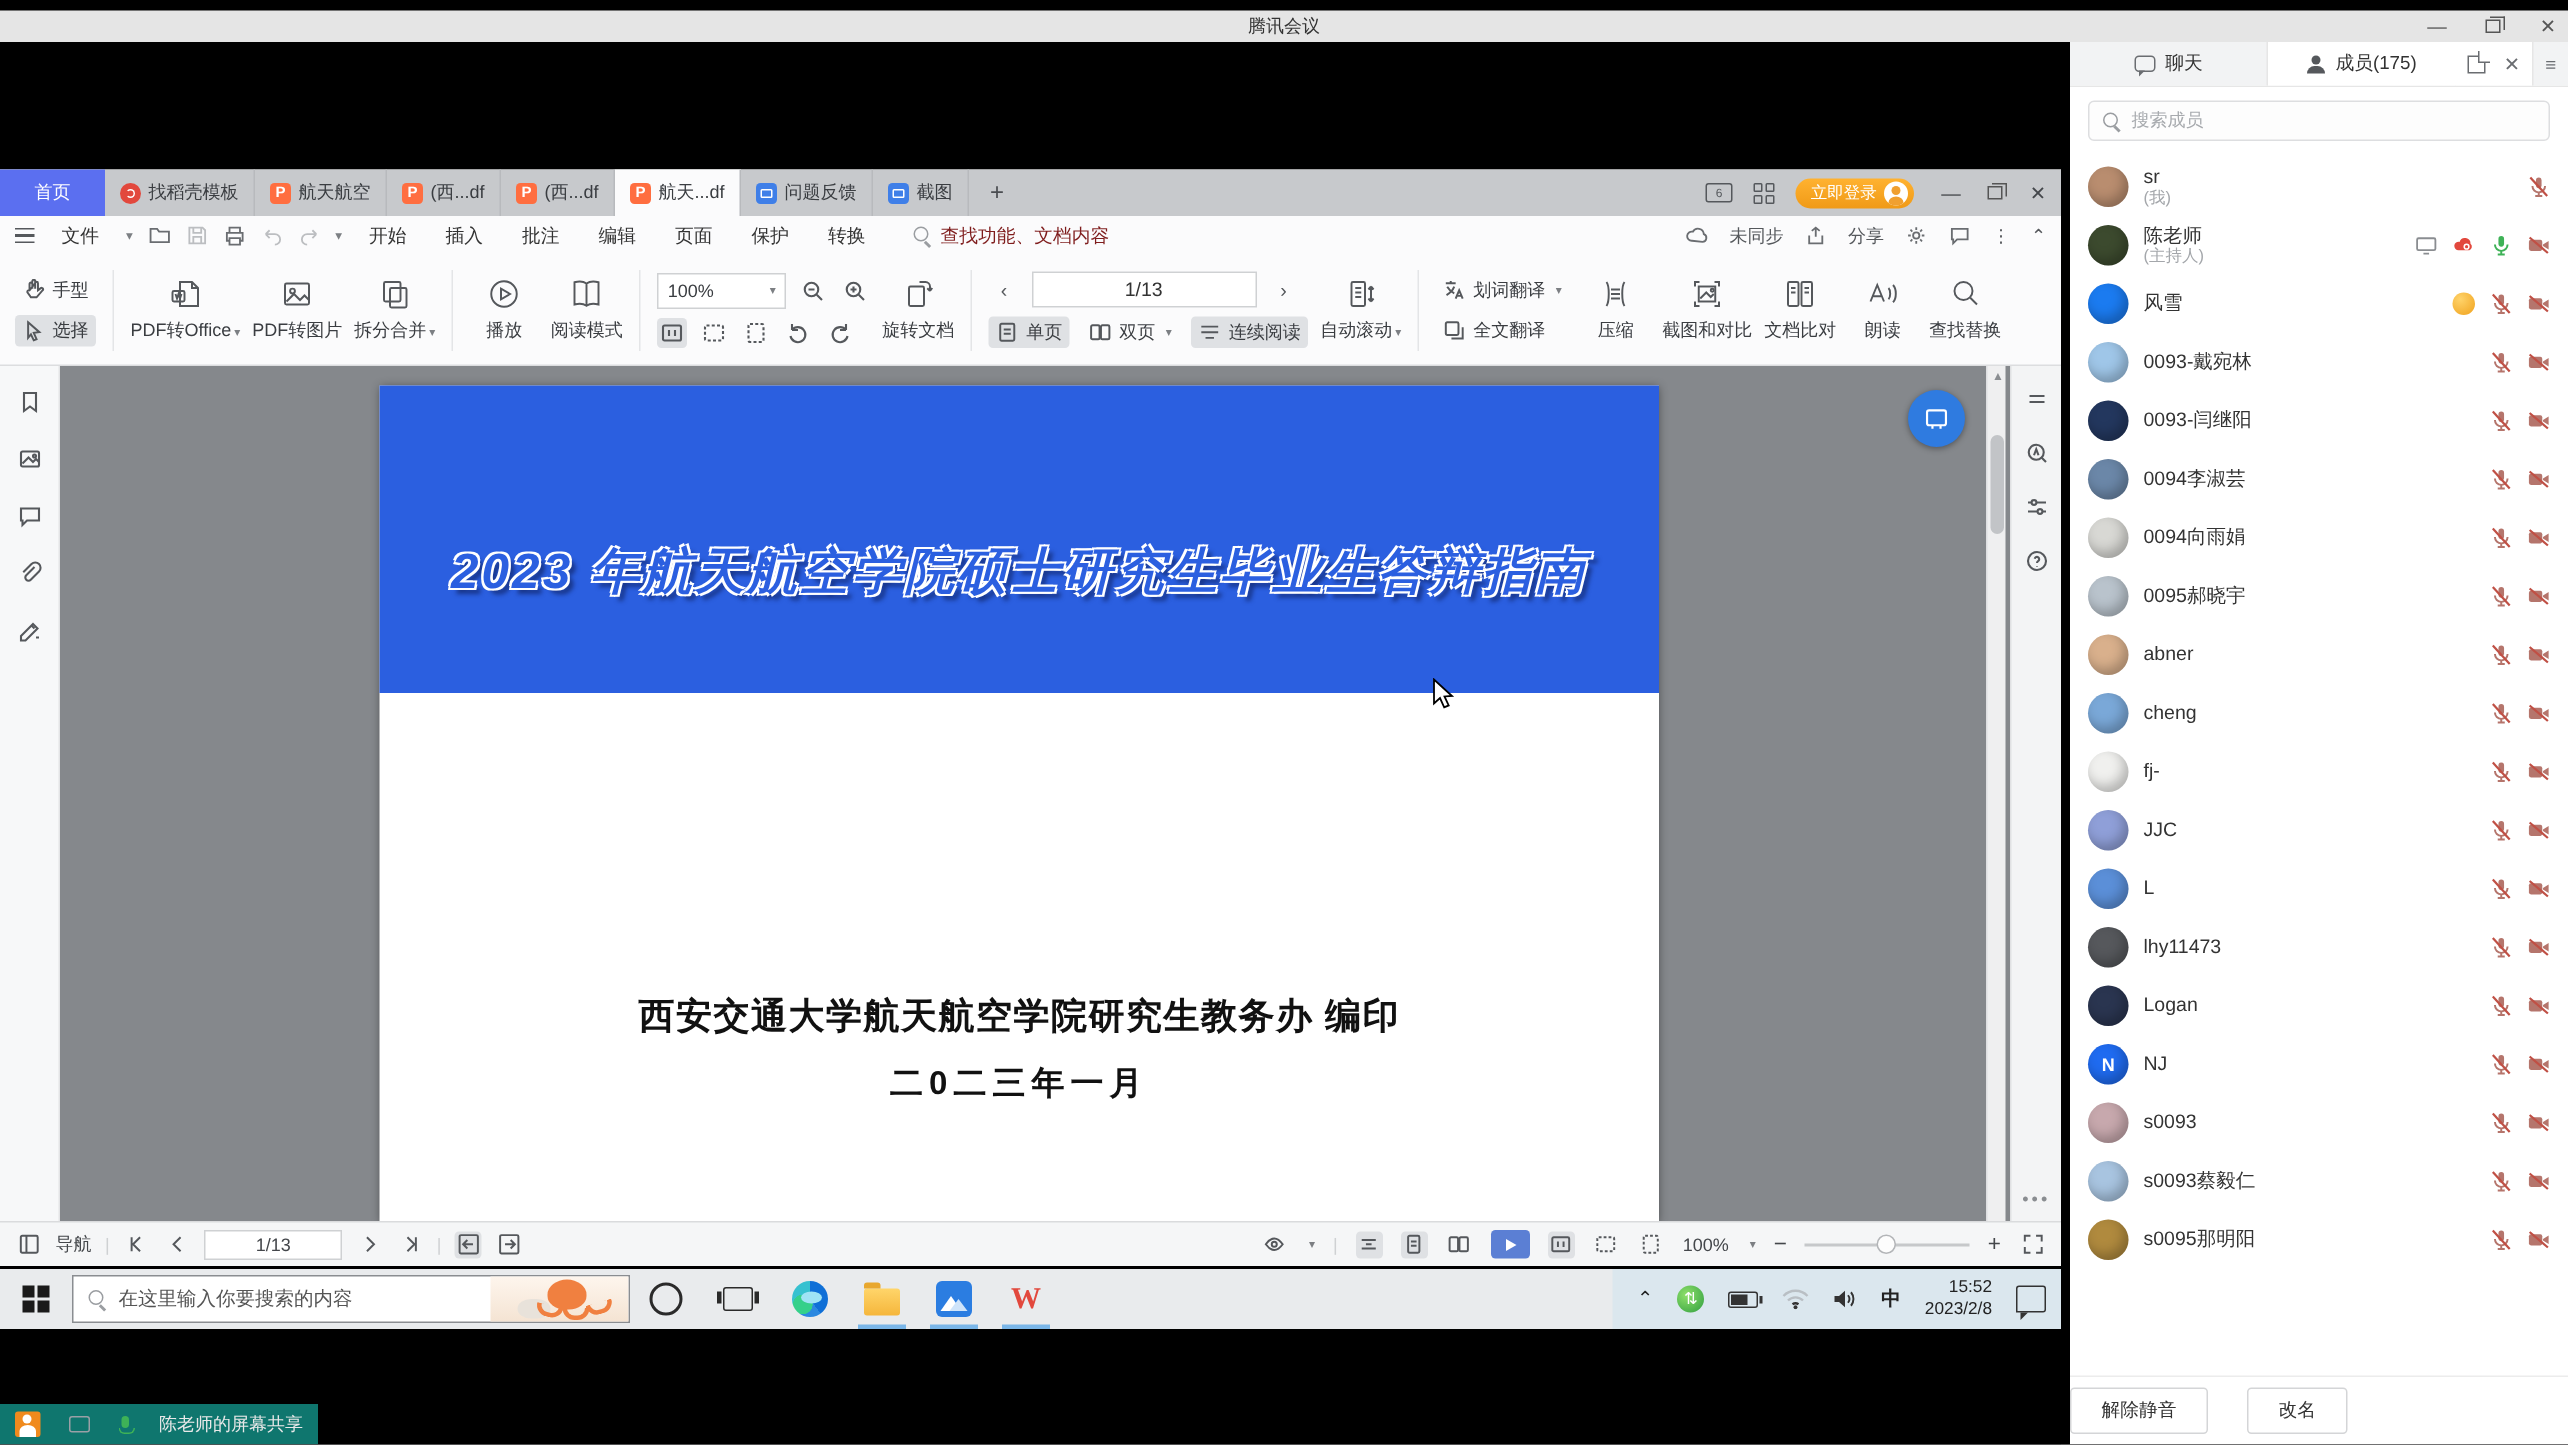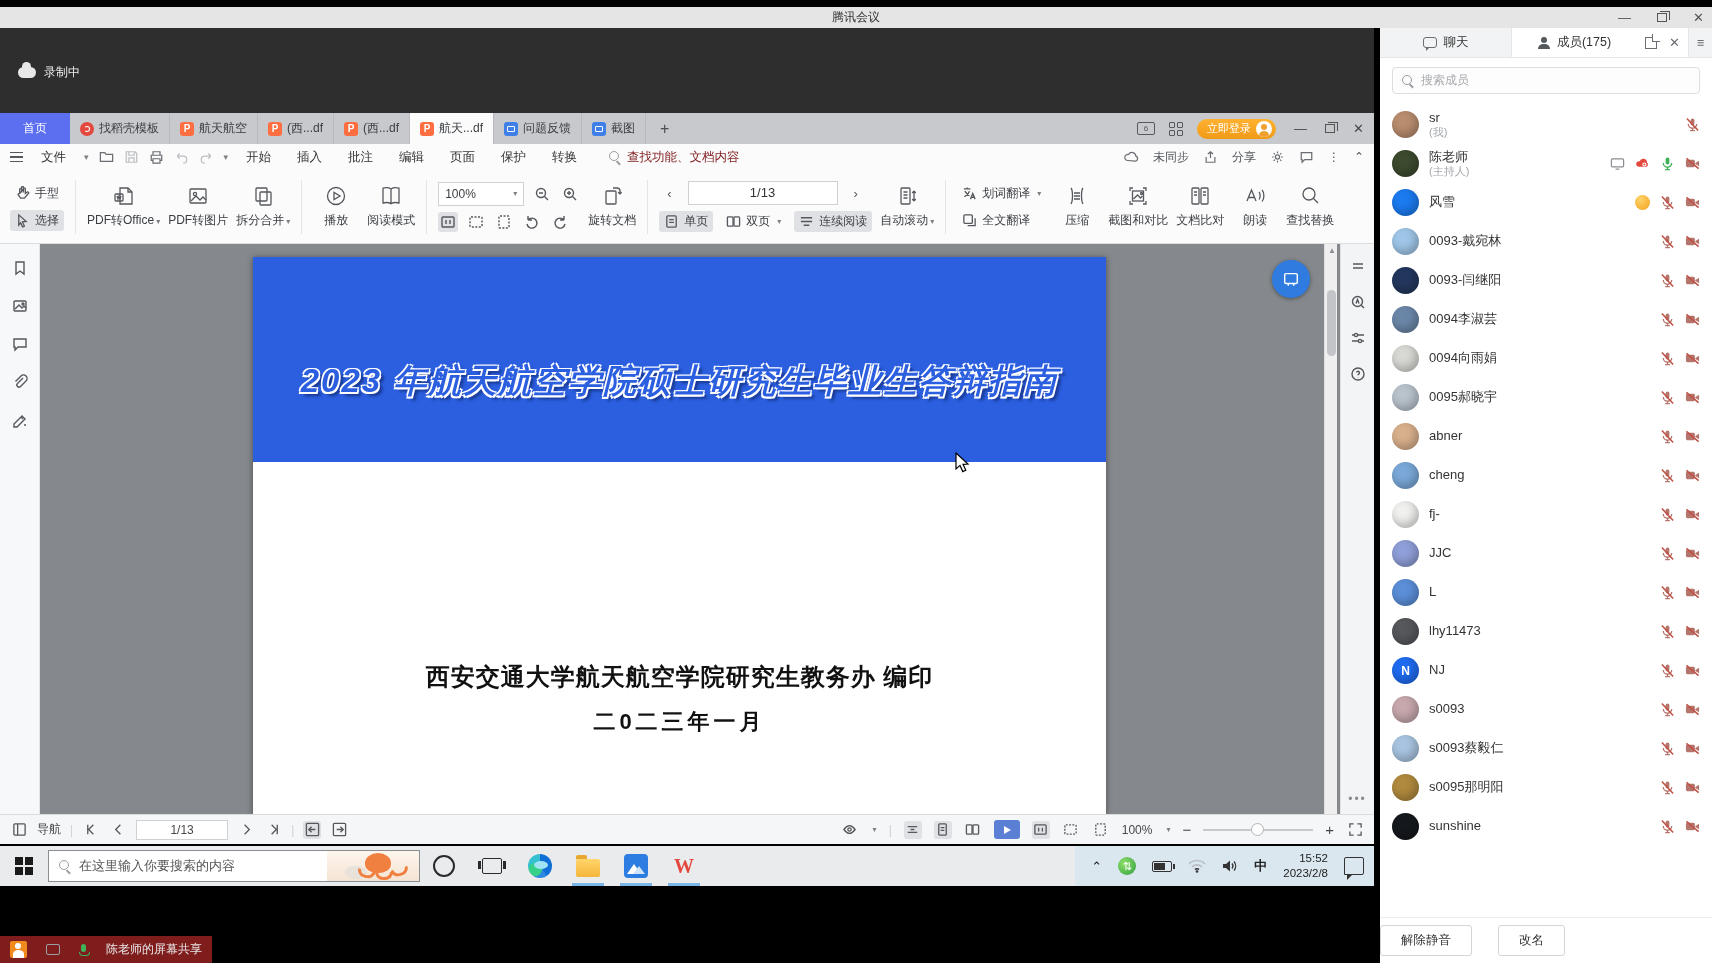--- a/index.html
+++ b/index.html
@@ -134,21 +134,21 @@
   .green360 { width:18px; height:18px; border-radius:50%; background:radial-gradient(circle at 35% 35%, #8fe06a, #2f9e3f); position:relative; }
   .green360:before { content:"⇅"; position:absolute; inset:0; color:#fff; font-size:11px; text-align:center; line-height:18px; }
   .battery { width:20px; height:11px; border:1.5px solid #333; border-radius:2px; position:relative; }
   .battery:before { content:""; position:absolute; right:-4px; top:2px; width:2px; height:5px; background:#333; }
   .battery:after { content:""; position:absolute; left:1px; top:1px; bottom:1px; width:11px; background:#333; }
   .clock { text-align:right; font-size:11.5px; color:#222; line-height:1.3; }
   .notif { width:20px; height:18px; border:1.5px solid #333; border-radius:2px 2px 2px 0; position:relative; background:transparent; }
   .notif:before { content:""; position:absolute; left:2px; bottom:-6px; border-left:5px solid #333; border-bottom:5px solid transparent; }
 
   
-  .share-banner { position:absolute; left:0; top:908px; height:27px; display:flex; align-items:center; gap:19px; padding:0 10px; background:#7f1d1d; }
+  .share-banner { position:absolute; left:0; top:908px; height:27px; display:flex; align-items:center; gap:19px; padding:0 10px; background:#0f766e; }
   .sb-ava { width:17px; height:17px; border-radius:2px; background:#f08a1d; position:relative; overflow:hidden; }
   .sb-ava:before { content:""; position:absolute; top:2px; left:5px; width:6px; height:6px; border-radius:50%; background:#fff; }
   .sb-ava:after { content:""; position:absolute; top:9px; left:3px; width:11px; height:8px; border-radius:50% 50% 0 0; background:#fff; }
   .share-banner .txt { color:#e8e8e8; font-size:12px; }
   .mini-mon { width:14px; height:11px; border:1.4px solid #9aa0a6; border-radius:2px; }
   .mini-mic { width:8px; height:12px; position:relative; }
   .mini-mic:before { content:""; position:absolute; left:2px; top:0; width:5px; height:8px; border-radius:3px; background:#3eb257; }
   .mini-mic:after { content:""; position:absolute; left:0; bottom:0; width:9px; height:3px; border:1.3px solid #3eb257; border-top:none; border-radius:0 0 5px 5px; }
 
   
@@ -193,26 +193,20 @@
   <div class="titlebar">
     <span>腾讯会议</span>
     <div class="tm-controls">
       <span>—</span>
       <span class="glyph-restore"></span>
       <span>✕</span>
     </div>
   </div>
 
   <div class="stage">
-    <div class="stage-top">
-      <div class="rec-badge">
-        <span class="cloud"></span>
-        <span>录制中</span>
-      </div>
-    </div>
 
     <div class="wps">
 
       <div class="tabbar">
 
           <div class="wtab t-home">
 
             <span>首页</span>
 
           </div>
@@ -1151,20 +1145,41 @@
               <path d="M2 1.5l12 13" stroke="#c05045" stroke-width="1.6"></path>
             </svg>
             <svg viewBox="0 0 16 16">
               <rect x="1" y="4" width="9.5" height="8" rx="1.5" fill="#b5756c"></rect>
               <path d="M11 7.5l4-2.5v6l-4-2.5z" fill="#b5756c"></path>
               <path d="M1.5 2.5l13 11" stroke="#c05045" stroke-width="1.6"></path>
             </svg>
           </span>
         </div>
 
+        <div class="m-row">
+          <span class="m-ava" style="background: rgb(42, 53, 80);"></span>
+          <span class="m-texts">
+            <span class="m-name">Logan</span>
+
+          </span>
+          <span class="m-icons">
+
+            <svg viewBox="0 0 16 16">
+              <rect x="6" y="1.5" width="4" height="7.5" rx="2" fill="#b5756c"></rect>
+              <path d="M3.5 7.5a4.5 4.5 0 0 0 9 0" fill="none" stroke="#b5756c" stroke-width="1.4"></path>
+              <path d="M8 12v2.5M5.5 14.5h5" stroke="#b5756c" stroke-width="1.4"></path>
+              <path d="M2 1.5l12 13" stroke="#c05045" stroke-width="1.6"></path>
+            </svg>
+            <svg viewBox="0 0 16 16">
+              <rect x="1" y="4" width="9.5" height="8" rx="1.5" fill="#b5756c"></rect>
+              <path d="M11 7.5l4-2.5v6l-4-2.5z" fill="#b5756c"></path>
+              <path d="M1.5 2.5l13 11" stroke="#c05045" stroke-width="1.6"></path>
+            </svg>
+          </span>
+        </div>
 
         <div class="m-row">
           <span class="m-ava" style="background: rgb(31, 107, 240);">N</span>
           <span class="m-texts">
             <span class="m-name">NJ</span>
 
           </span>
           <span class="m-icons">
 
             <svg viewBox="0 0 16 16">
@@ -1240,41 +1255,20 @@
               <path d="M2 1.5l12 13" stroke="#c05045" stroke-width="1.6"></path>
             </svg>
             <svg viewBox="0 0 16 16">
               <rect x="1" y="4" width="9.5" height="8" rx="1.5" fill="#b5756c"></rect>
               <path d="M11 7.5l4-2.5v6l-4-2.5z" fill="#b5756c"></path>
               <path d="M1.5 2.5l13 11" stroke="#c05045" stroke-width="1.6"></path>
             </svg>
           </span>
         </div>
 
-        <div class="m-row">
-          <span class="m-ava" style="background: rgb(21, 24, 28);"></span>
-          <span class="m-texts">
-            <span class="m-name">sunshine</span>
-
-          </span>
-          <span class="m-icons">
-
-            <svg viewBox="0 0 16 16">
-              <rect x="6" y="1.5" width="4" height="7.5" rx="2" fill="#b5756c"></rect>
-              <path d="M3.5 7.5a4.5 4.5 0 0 0 9 0" fill="none" stroke="#b5756c" stroke-width="1.4"></path>
-              <path d="M8 12v2.5M5.5 14.5h5" stroke="#b5756c" stroke-width="1.4"></path>
-              <path d="M2 1.5l12 13" stroke="#c05045" stroke-width="1.6"></path>
-            </svg>
-            <svg viewBox="0 0 16 16">
-              <rect x="1" y="4" width="9.5" height="8" rx="1.5" fill="#b5756c"></rect>
-              <path d="M11 7.5l4-2.5v6l-4-2.5z" fill="#b5756c"></path>
-              <path d="M1.5 2.5l13 11" stroke="#c05045" stroke-width="1.6"></path>
-            </svg>
-          </span>
-        </div>
 
 
     </div>
 
     <div class="p-footer">
       <button class="p-btn">解除静音</button>
       <button class="p-btn">改名</button>
     </div>
   </div>
 </div>

